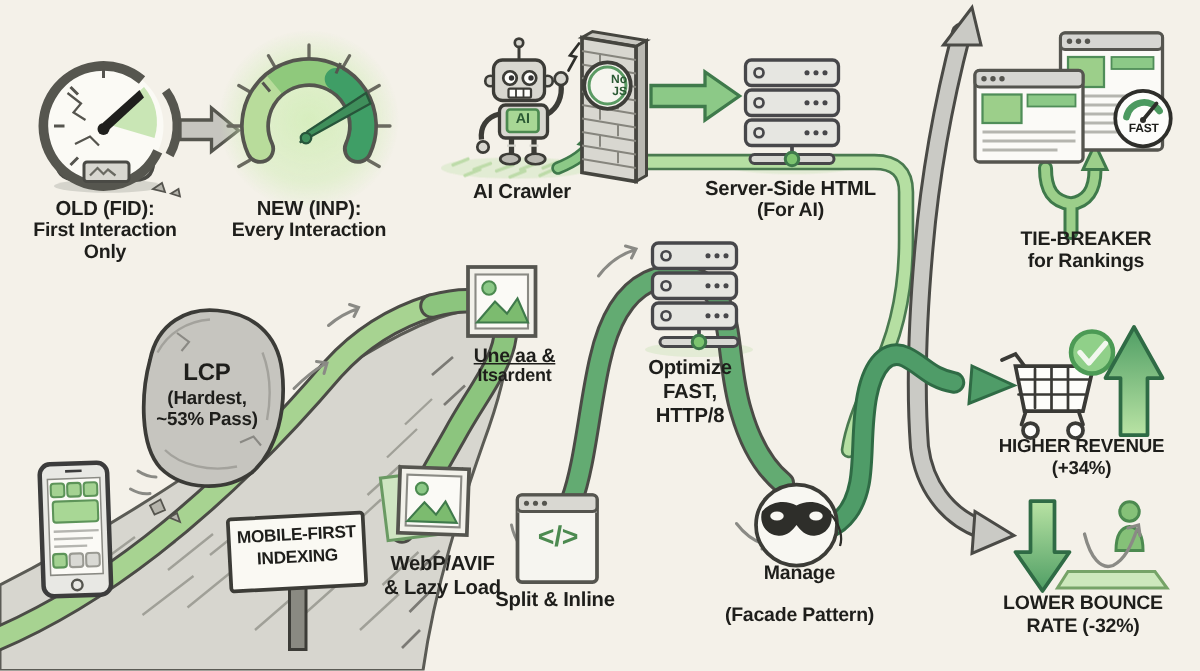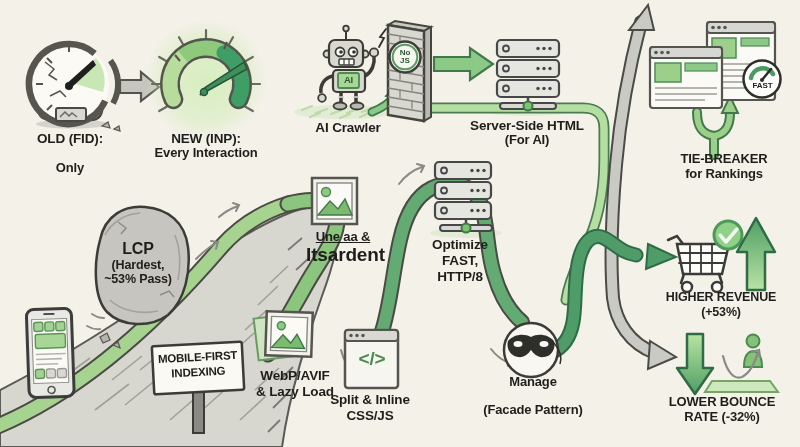--- a/index.html
+++ b/index.html
@@ -341,28 +341,29 @@
   <circle cx="753" cy="341" r="6.5" fill="#85c178" stroke="#4c8a50" stroke-width="2"></circle>
   <path d="M744,367 Q744,352 753,351 Q762,352 762,367 Z" fill="#85c178" stroke="#4c8a50" stroke-width="2"></path>
 </g>
 <g fill="none" stroke="#8a8a85" stroke-width="2.2" stroke-linecap="round">
   <path d="M723,356 C727,372 734,380 742,377 C750,373 754,364 758,353"></path>
   <path d="M752,352 L759,350 L760,357"></path>
 </g>
 </svg>
 
 <div class="lbl big" style="left:14px;top:131px;width:112px;font-size:13.5px;">OLD (FID):</div>
+<div class="lbl" style="left:8px;top:146px;width:124px;font-size:13px;">First Interaction</div>
 <div class="lbl" style="left:8px;top:161px;width:124px;font-size:13px;">Only</div>
 
 <div class="lbl big" style="left:150px;top:131px;width:112px;font-size:13.5px;">NEW (INP):</div>
 <div class="lbl" style="left:142px;top:146px;width:128px;font-size:13px;">Every Interaction</div>
 
 <div class="lbl big" style="left:303px;top:120px;width:90px;font-size:13.5px;">AI Crawler</div>
 <div class="lbl green-ink" style="left:338px;top:75px;width:21px;font-size:9.5px;font-weight:800;">AI</div>
-<div style="position:absolute;left:392px;top:48.5px;width:26px;text-align:center;font-size:8px;line-height:8.5px;font-weight:800;color:#2b5a34;font-family:'Liberation Sans',sans-serif;">
+<div style="position:absolute;left:392px;top:48.5px;width:26px;text-align:right;font-size:8px;line-height:8.5px;font-weight:800;color:#2b5a34;font-family:'Liberation Sans',sans-serif;">
   <div>No</div>
   <div>JS</div>
 </div>
 
 <div class="lbl big" style="left:452px;top:118px;width:150px;font-size:13.5px;">Server-Side HTML</div>
 <div class="lbl" style="left:452px;top:133px;width:150px;font-size:13px;">(For AI)</div>
 
 <div class="lbl big" style="left:662px;top:152px;width:124px;font-size:13px;">TIE-BREAKER</div>
 <div class="lbl" style="left:662px;top:167px;width:124px;font-size:13px;font-weight:600;">for Rankings</div>
 <div class="lbl" style="left:748px;top:82px;width:29px;font-size:8px;font-weight:800;">FAST</div>
@@ -370,34 +371,33 @@
 <div class="lbl big" style="left:96px;top:240px;width:84px;font-size:16px;">LCP</div>
 <div class="lbl" style="left:86px;top:258px;width:104px;font-size:12.5px;">(Hardest,</div>
 <div class="lbl" style="left:83px;top:272px;width:110px;font-size:12.5px;">~53% Pass)</div>
 
 <div class="sign-text">
   <div>MOBILE-FIRST</div>
   <div>INDEXING</div>
 </div>
 
 <div class="lbl" style="left:306px;top:230px;width:74px;font-size:13px;text-decoration:underline;">Une aa &amp;</div>
-<div class="lbl" style="left:306px;top:244px;width:74px;font-size:19px;">Itsardent</div>
+<div class="lbl" style="left:306px;top:244px;width:74px;font-size:12px;">Itsardent</div>
 
 <div class="lbl" style="left:424px;top:237px;width:72px;font-size:13.5px;">Optimize</div>
 <div class="lbl" style="left:424px;top:253px;width:72px;font-size:13.5px;">FAST,</div>
 <div class="lbl" style="left:424px;top:269px;width:72px;font-size:13.5px;">HTTP/8</div>
 
 <div class="lbl" style="left:247px;top:368px;width:96px;font-size:13.5px;">WebP/AVIF</div>
 <div class="lbl" style="left:242px;top:384px;width:106px;font-size:13.5px;">&amp; Lazy Load</div>
 
 <div class="lbl code-ink" style="left:346px;top:348px;width:52px;font-size:19px;">&lt;/&gt;</div>
 <div class="lbl" style="left:322px;top:392px;width:96px;font-size:13.5px;">Split &amp; Inline</div>
-<div class="lbl" style="left:322px;top:408px;width:96px;font-size:13.5px;">CSS/JS</div>
 
 <div class="lbl" style="left:493px;top:375px;width:80px;font-size:13px;">Manage</div>
 <div class="lbl" style="left:468px;top:403px;width:130px;font-size:13px;">(Facade Pattern)</div>
 
 <div class="lbl big" style="left:652px;top:290px;width:138px;font-size:12.5px;">HIGHER REVENUE</div>
-<div class="lbl" style="left:652px;top:305px;width:138px;font-size:12.5px;">(+53%)</div>
+<div class="lbl" style="left:652px;top:305px;width:138px;font-size:12.5px;">(+34%)</div>
 
 <div class="lbl big" style="left:650px;top:395px;width:144px;font-size:13px;">LOWER BOUNCE</div>
 <div class="lbl" style="left:650px;top:410px;width:144px;font-size:13px;">RATE (-32%)</div>
 </div>
 
 </body></html>

